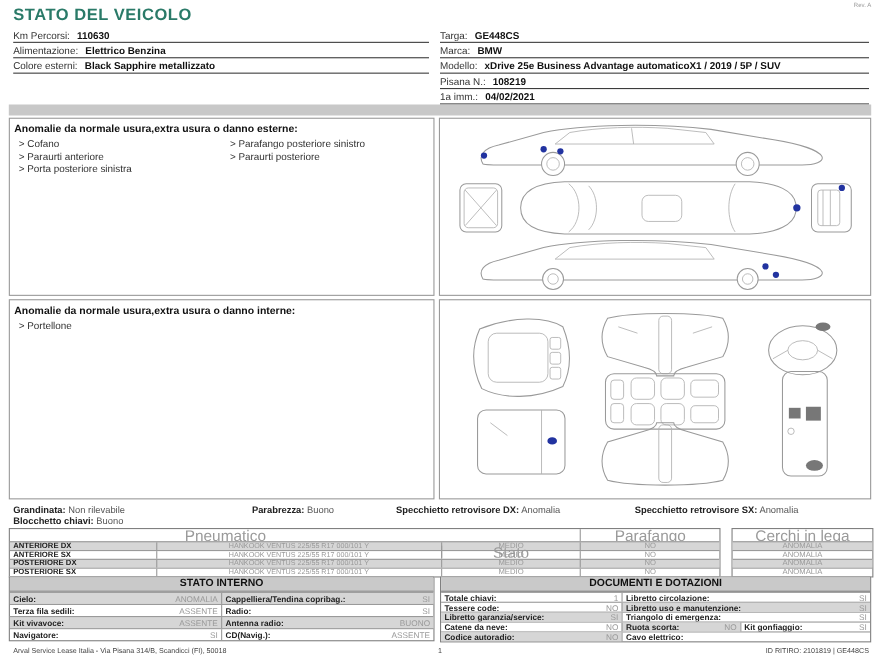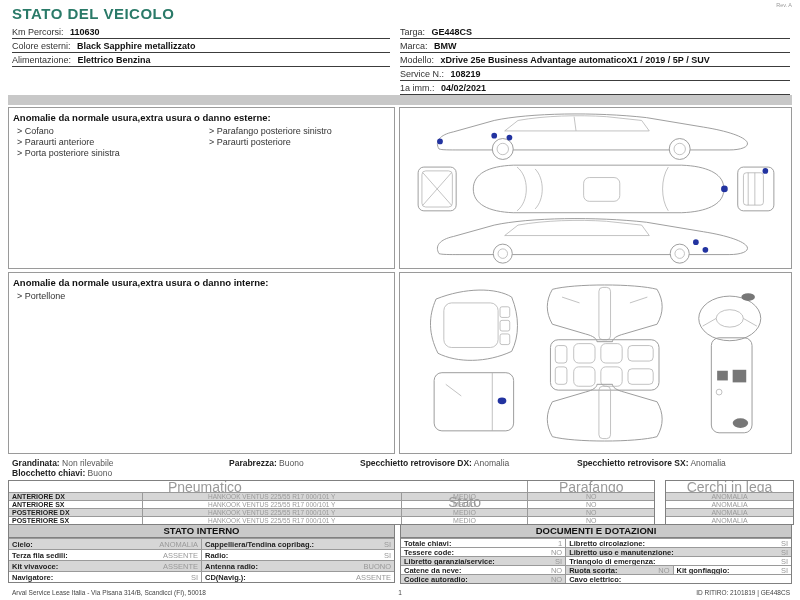--- a/index.html
+++ b/index.html
@@ -80,44 +80,44 @@
 
   <div class="doc-title">STATO DEL VEICOLO</div>
   <div class="rev">Rev. A</div>
 
   <div class="hdr-block hdr-left">
     <div class="hdr-row">
       <span class="lab">Km Percorsi:</span>
       <span class="val">110630</span>
     </div>
     <div class="hdr-row">
+      <span class="lab">Alimentazione:</span>
+      <span class="val">Elettrico Benzina</span>
+    </div>
+    <div class="hdr-row">
       <span class="lab">Colore esterni:</span>
       <span class="val">Black Sapphire metallizzato</span>
     </div>
-    <div class="hdr-row">
-      <span class="lab">Alimentazione:</span>
-      <span class="val">Elettrico Benzina</span>
-    </div>
   </div>
 
   <div class="hdr-block hdr-right">
     <div class="hdr-row">
       <span class="lab">Targa:</span>
       <span class="val">GE448CS</span>
     </div>
     <div class="hdr-row">
       <span class="lab">Marca:</span>
       <span class="val">BMW</span>
     </div>
     <div class="hdr-row">
       <span class="lab">Modello:</span>
       <span class="val">xDrive 25e Business Advantage automaticoX1 / 2019 / 5P / SUV</span>
     </div>
     <div class="hdr-row">
-      <span class="lab">Service N.:</span>
+      <span class="lab">Pisana N.:</span>
       <span class="val">108219</span>
     </div>
     <div class="hdr-row">
       <span class="lab">1a imm.:</span>
       <span class="val">04/02/2021</span>
     </div>
   </div>
 
   <div class="gray-bar"></div>
 

